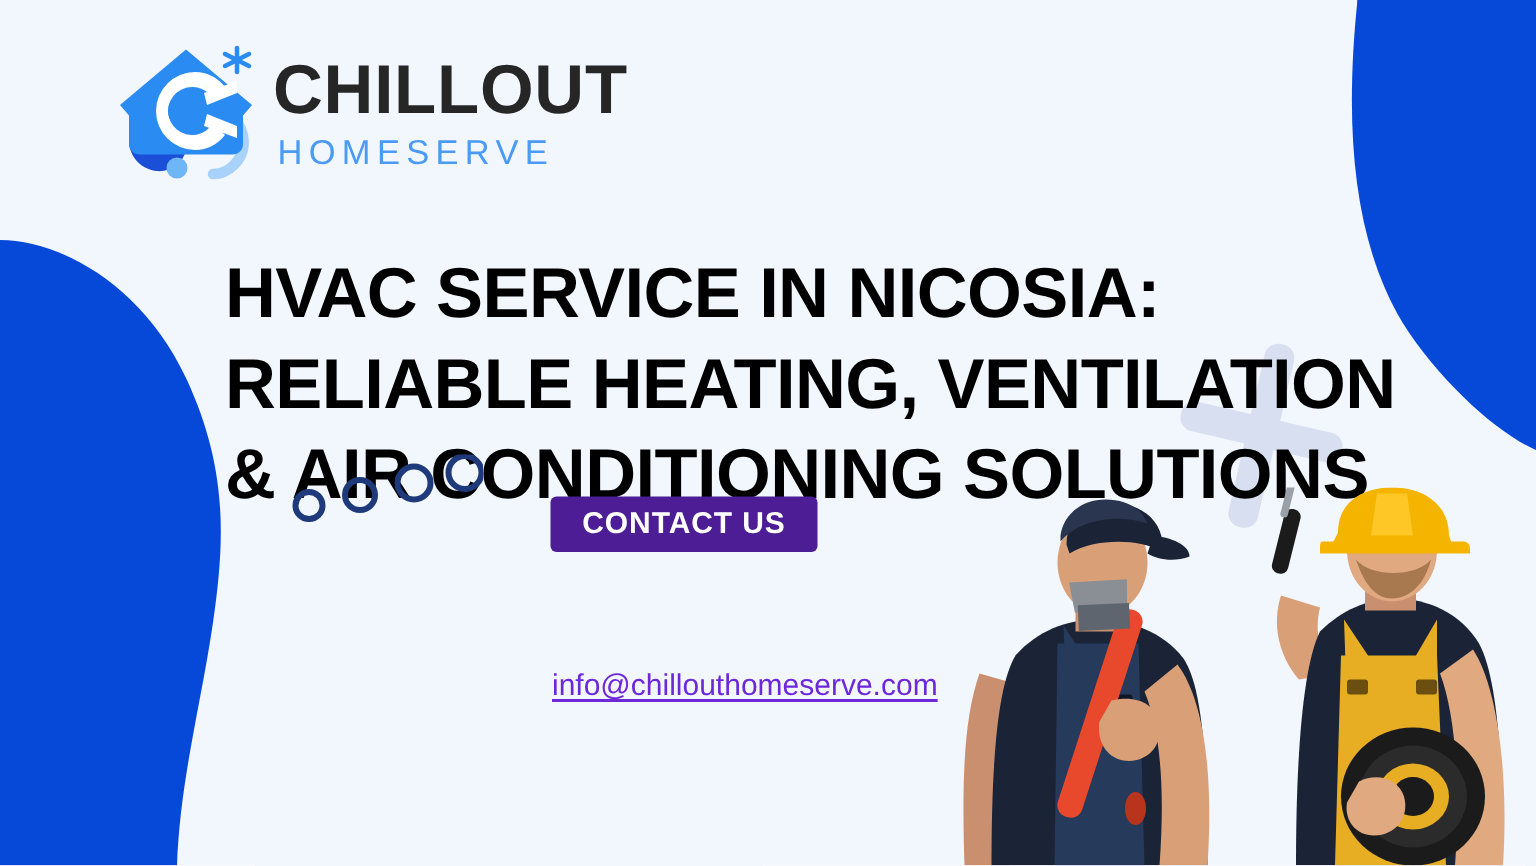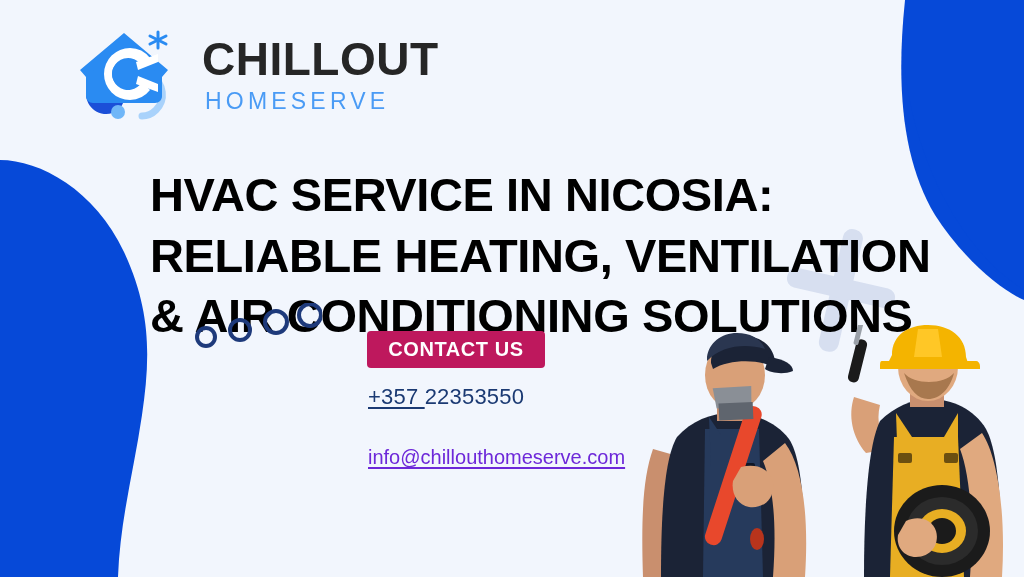--- a/index.html
+++ b/index.html
@@ -24,21 +24,21 @@
     height: 577px;
   }
 
   
   .logo {
     position: absolute;
     left: 78px;
     top: 28px;
     display: flex;
     align-items: center;
-    gap: 28px;
+    gap: 8px;
   }
   .logo-mark {
     width: 96px;
     height: 92px;
     position: relative;
     flex: none;
   }
   .logo-words {
     display: flex;
     flex-direction: column;
@@ -76,21 +76,21 @@
   }
   .headline-line { display: block; }
 
   
   .contact-button {
     position: absolute;
     left: 367px;
     top: 331px;
     width: 178px;
     height: 37px;
-    background: #be185d;
+    background: #4c1d95;
     border: none;
     border-radius: 4px;
     color: #ffffff;
     font-family: "Liberation Sans", sans-serif;
     font-size: 20px;
     font-weight: bold;
     letter-spacing: 0.6px;
     cursor: pointer;
     padding: 0;
   }
@@ -201,23 +201,20 @@
     <g fill="none" stroke="#1e3a7b" stroke-width="4">
       <circle cx="14" cy="34" r="9"></circle>
       <circle cx="48" cy="27" r="10"></circle>
       <circle cx="84" cy="19" r="11"></circle>
       <circle cx="118" cy="12" r="11"></circle>
     </g>
   </svg>
 
   <button class="contact-button">CONTACT US</button>
 
-  <div class="contact-phone">
-    <span class="cc">+357 </span><span>22353550</span>
-  </div>
 
   <a class="contact-email" href="#">info@chillouthomeserve.com</a>
 
   <svg class="person person-left" viewBox="0 0 210 260" xmlns="http://www.w3.org/2000/svg">
 
     <path d="M28,132 C18,160 16,200 18,260 L48,260 C46,205 48,170 56,140 Z" fill="#c98f6e"></path>
 
     <path d="M52,120 C66,104 86,96 106,96 C128,96 150,104 164,122 C176,140 180,185 180,260 L36,260 C36,190 40,140 52,120 Z" fill="#1b2336"></path>
 
     <path d="M80,112 L134,112 L138,260 L78,260 Z" fill="#263a5c"></path>

